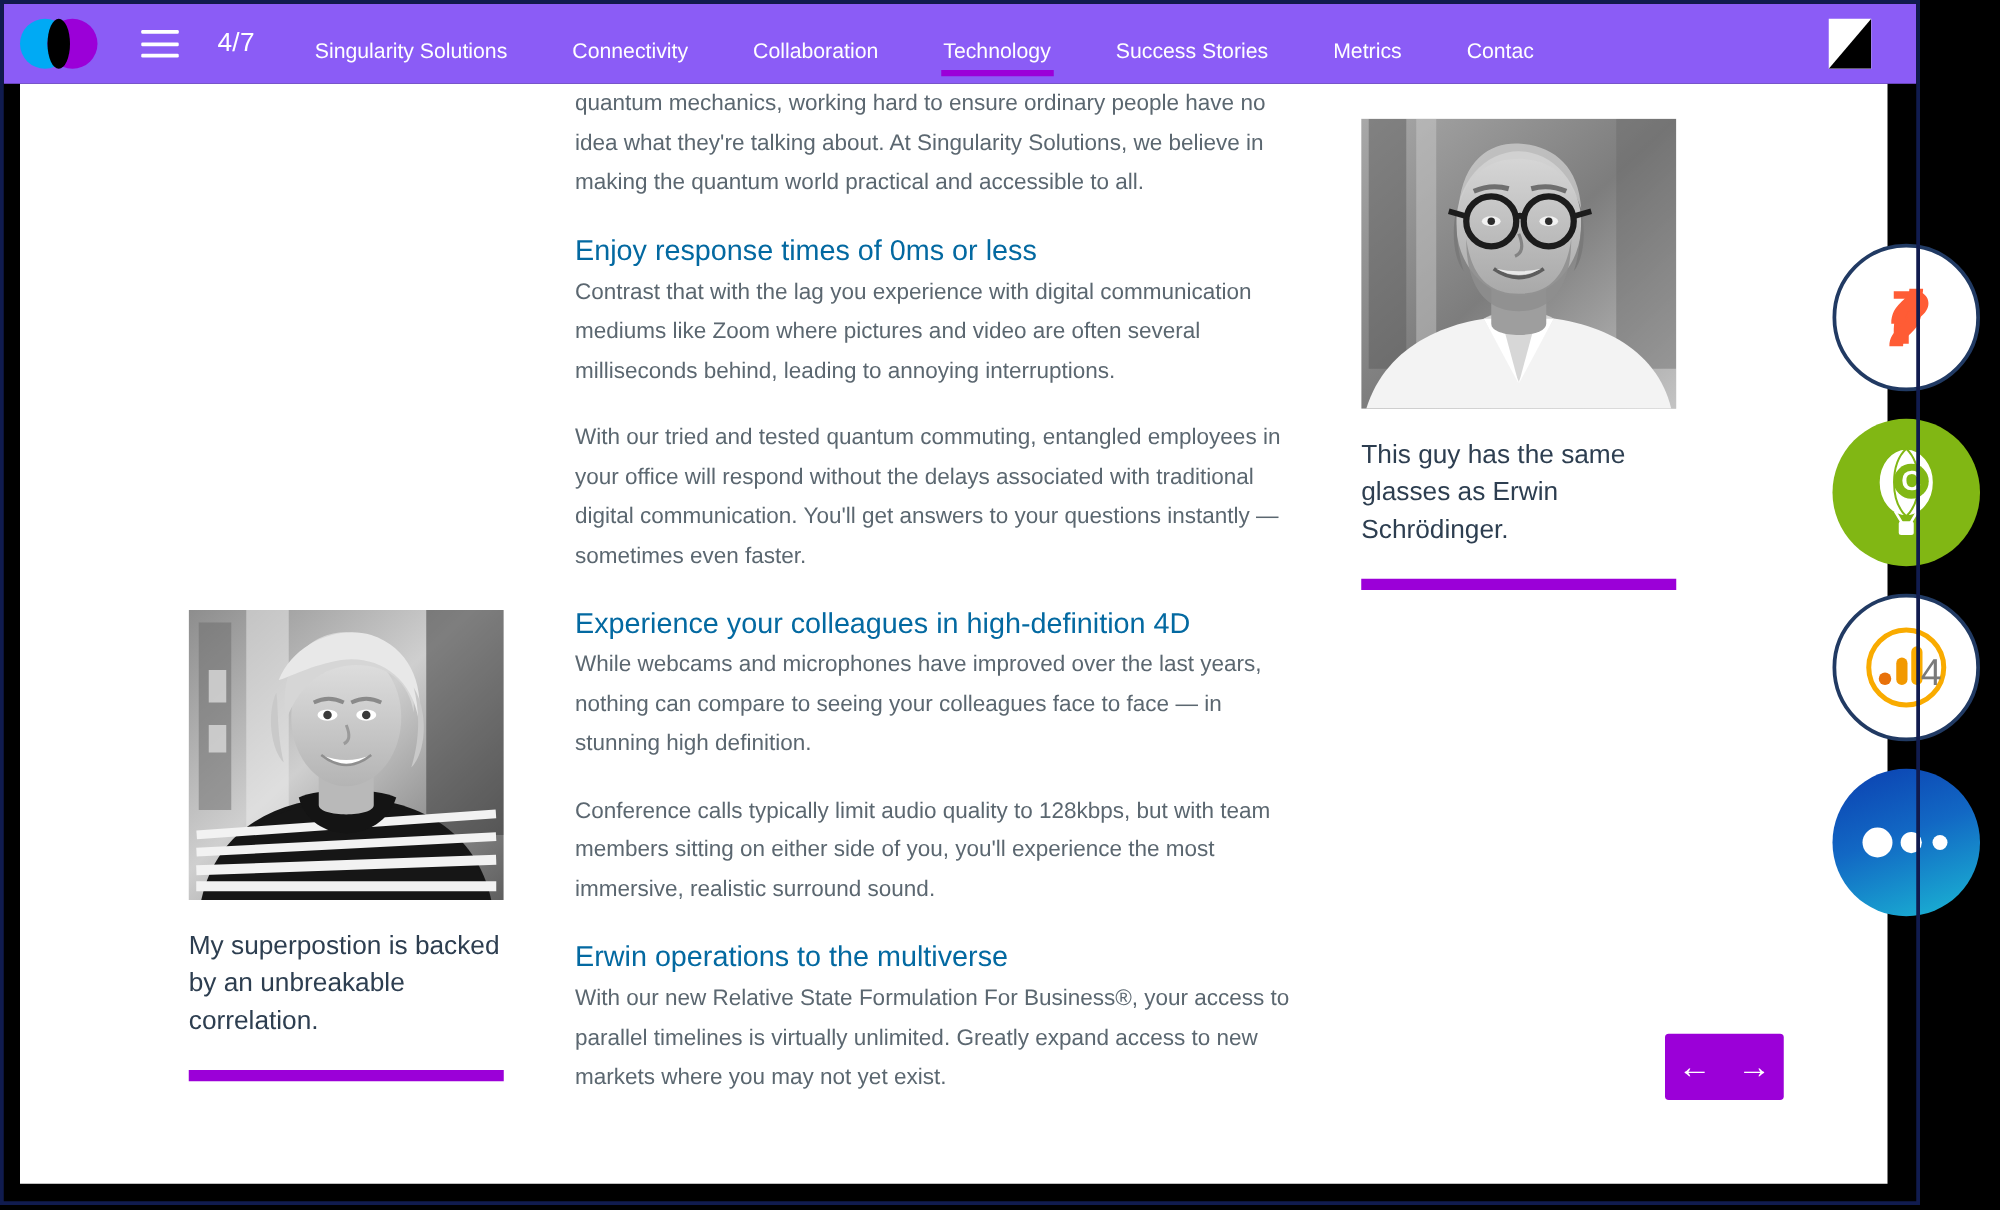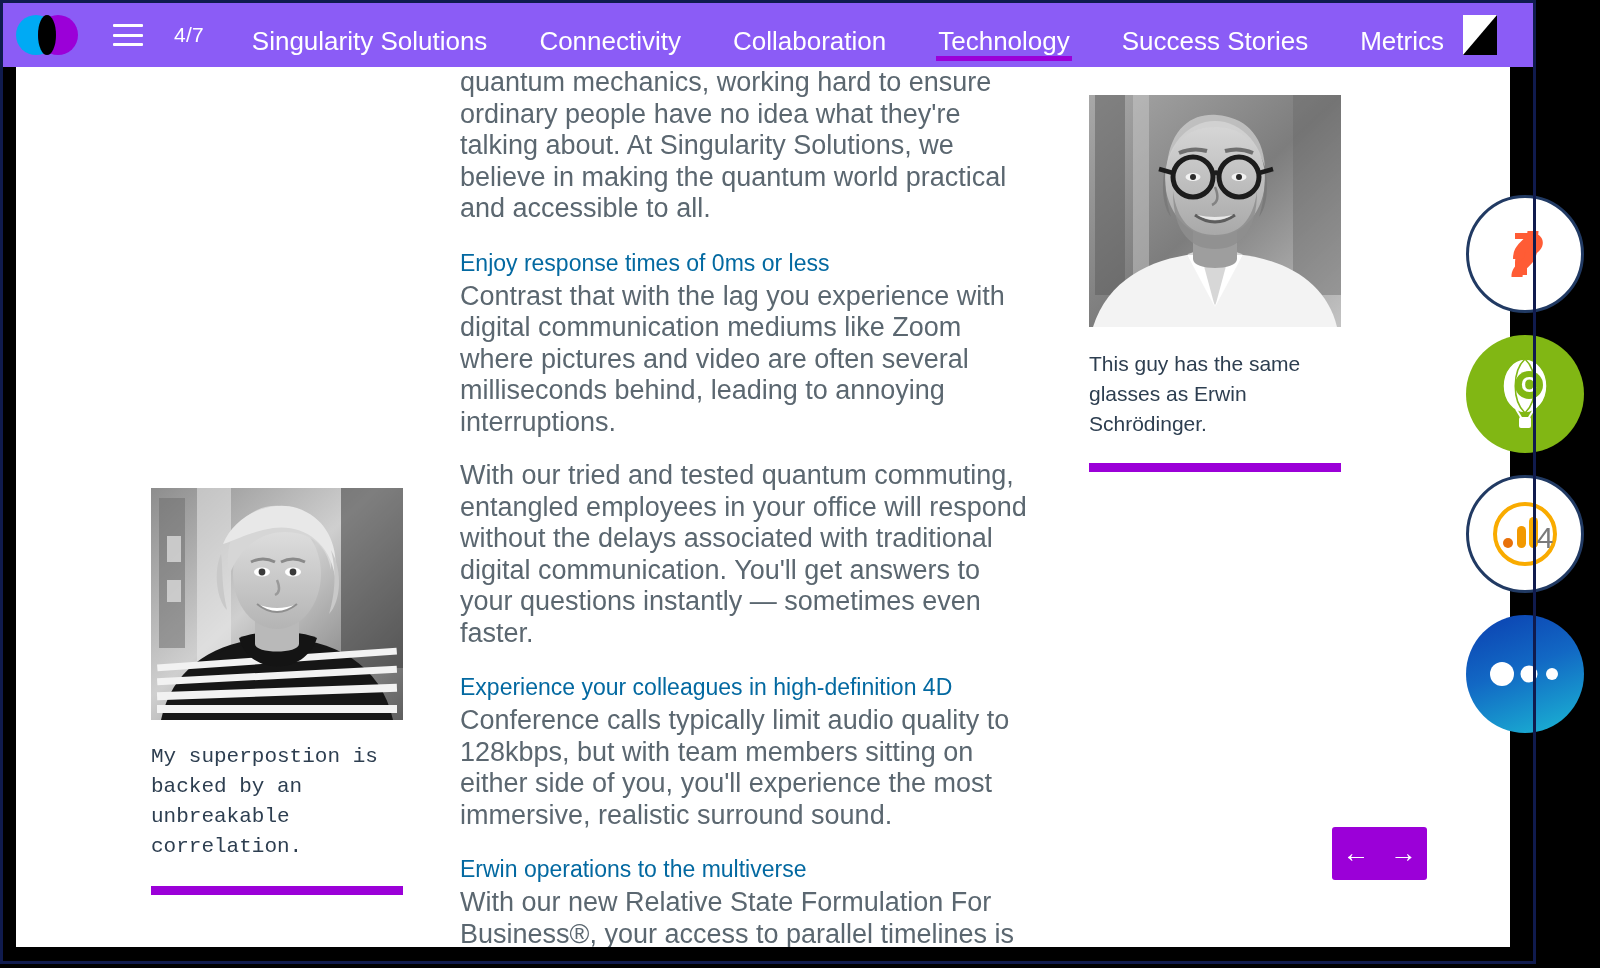--- a/index.html
+++ b/index.html
@@ -99,21 +99,21 @@
     display: flex;
     align-items: center;
     margin-left: 48px;
     flex: 1 1 auto;
     overflow: hidden;
     height: 64px;
   }
   .nav-item {
     position: relative;
     color: #ffffff;
-    font-size: 26px;
+    font-size: 17px;
     white-space: nowrap;
     margin-right: 52px;
     line-height: 64px;
     height: 52px;
     cursor: pointer;
     flex: none;
   }
   .nav-item.active::after {
     content: "";
     position: absolute;
@@ -156,21 +156,20 @@
     overflow: hidden;
     z-index: 10;
   }
 
   
   .col-left {
     position: absolute;
     left: 135px;
     top: 0;
     width: 272px;
-    font-family: Liberation Mono, monospace;
   }
   .col-center {
     position: absolute;
     left: 444px;
     top: 0;
     width: 578px;
   }
   .col-right {
     position: absolute;
     left: 1073px;
@@ -200,21 +199,21 @@
   .purple-rule {
     width: 252px;
     height: 9px;
     background: #9b00d8;
     margin-top: 24px;
   }
 
   
   .body-text {
     color: #5b6770;
-    font-size: 27px;
+    font-size: 18px;
     line-height: 31.5px;
     margin: 0 0 22px 0;
   }
   .section-head {
     color: #0369a1;
     font-size: 23px;
     line-height: 32px;
     margin: 0 0 2px 0;
     font-weight: 400;
   }
@@ -299,21 +298,21 @@
 
     <div class="page-counter">4/7</div>
 
     <div class="nav-items">
       <div class="nav-item">Singularity Solutions</div>
       <div class="nav-item">Connectivity</div>
       <div class="nav-item">Collaboration</div>
       <div class="nav-item active">Technology</div>
       <div class="nav-item">Success Stories</div>
       <div class="nav-item">Metrics</div>
-      <div class="nav-item">Success</div>
+      <div class="nav-item">Contac</div>
     </div>
 
     <div class="nav-corner-icon"></div>
   </div>
 
   <div class="page">
 
     <div class="col-left">
       <div style="height:421px;"></div>
       <div class="photo">
@@ -382,20 +381,21 @@
     </div>
 
     <div class="col-center">
       <p class="body-text">quantum mechanics, working hard to ensure ordinary people have no idea what they're talking about. At Singularity Solutions, we believe in making the quantum world practical and accessible to all.</p>
 
       <h3 class="section-head">Enjoy response times of 0ms or less</h3>
       <p class="body-text">Contrast that with the lag you experience with digital communication mediums like Zoom where pictures and video are often several milliseconds behind, leading to annoying interruptions.</p>
       <p class="body-text">With our tried and tested quantum commuting, entangled employees in your office will respond without the delays associated with traditional digital communication. You'll get answers to your questions instantly — sometimes even faster.</p>
 
       <h3 class="section-head">Experience your colleagues in high-definition 4D</h3>
+      <p class="body-text">While webcams and microphones have improved over the last years, nothing can compare to seeing your colleagues face to face — in stunning high definition.</p>
       <p class="body-text">Conference calls typically limit audio quality to 128kbps, but with team members sitting on either side of you, you'll experience the most immersive, realistic surround sound.</p>
 
       <h3 class="section-head">Erwin operations to the multiverse</h3>
       <p class="body-text">With our new Relative State Formulation For Business®, your access to parallel timelines is virtually unlimited. Greatly expand access to new markets where you may not yet exist.</p>
     </div>
 
     <div class="col-right">
       <div style="height:28px;"></div>
       <div class="photo">
         <svg width="252" height="232" viewBox="0 0 252 232">

